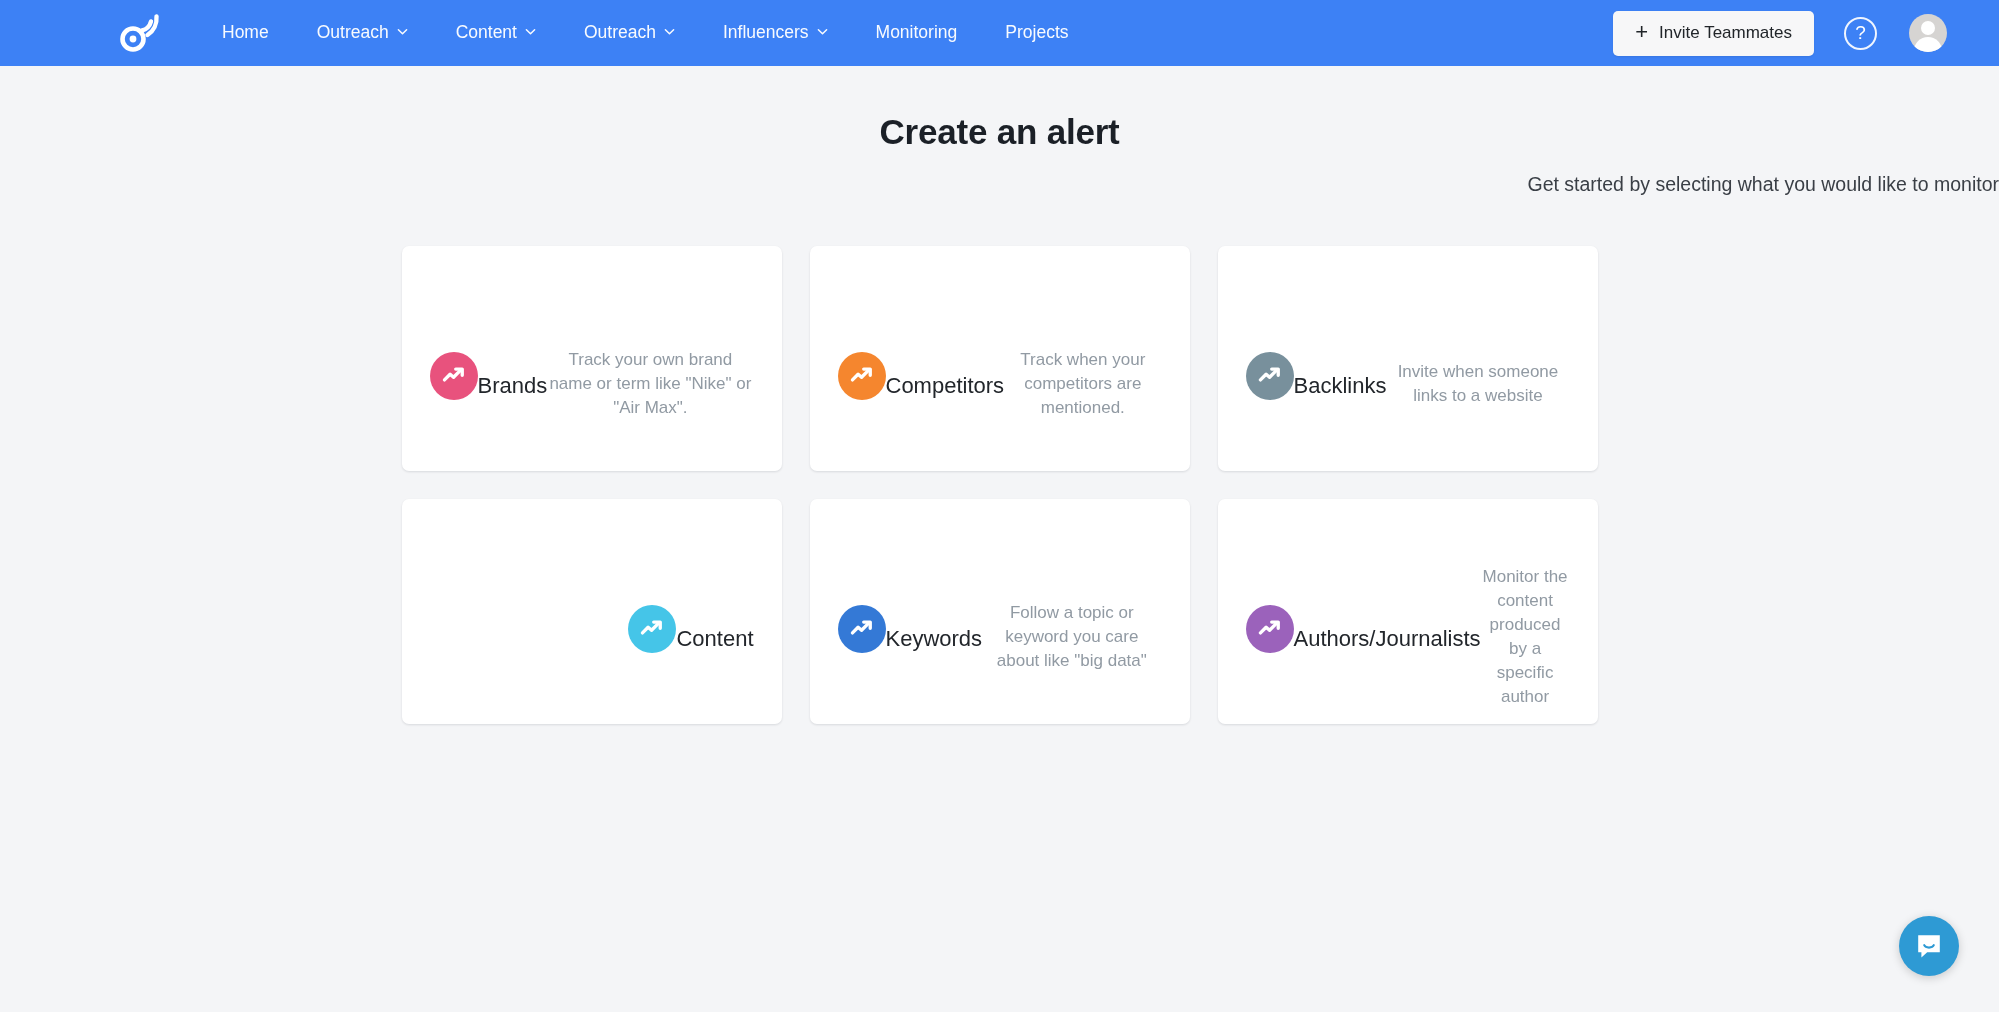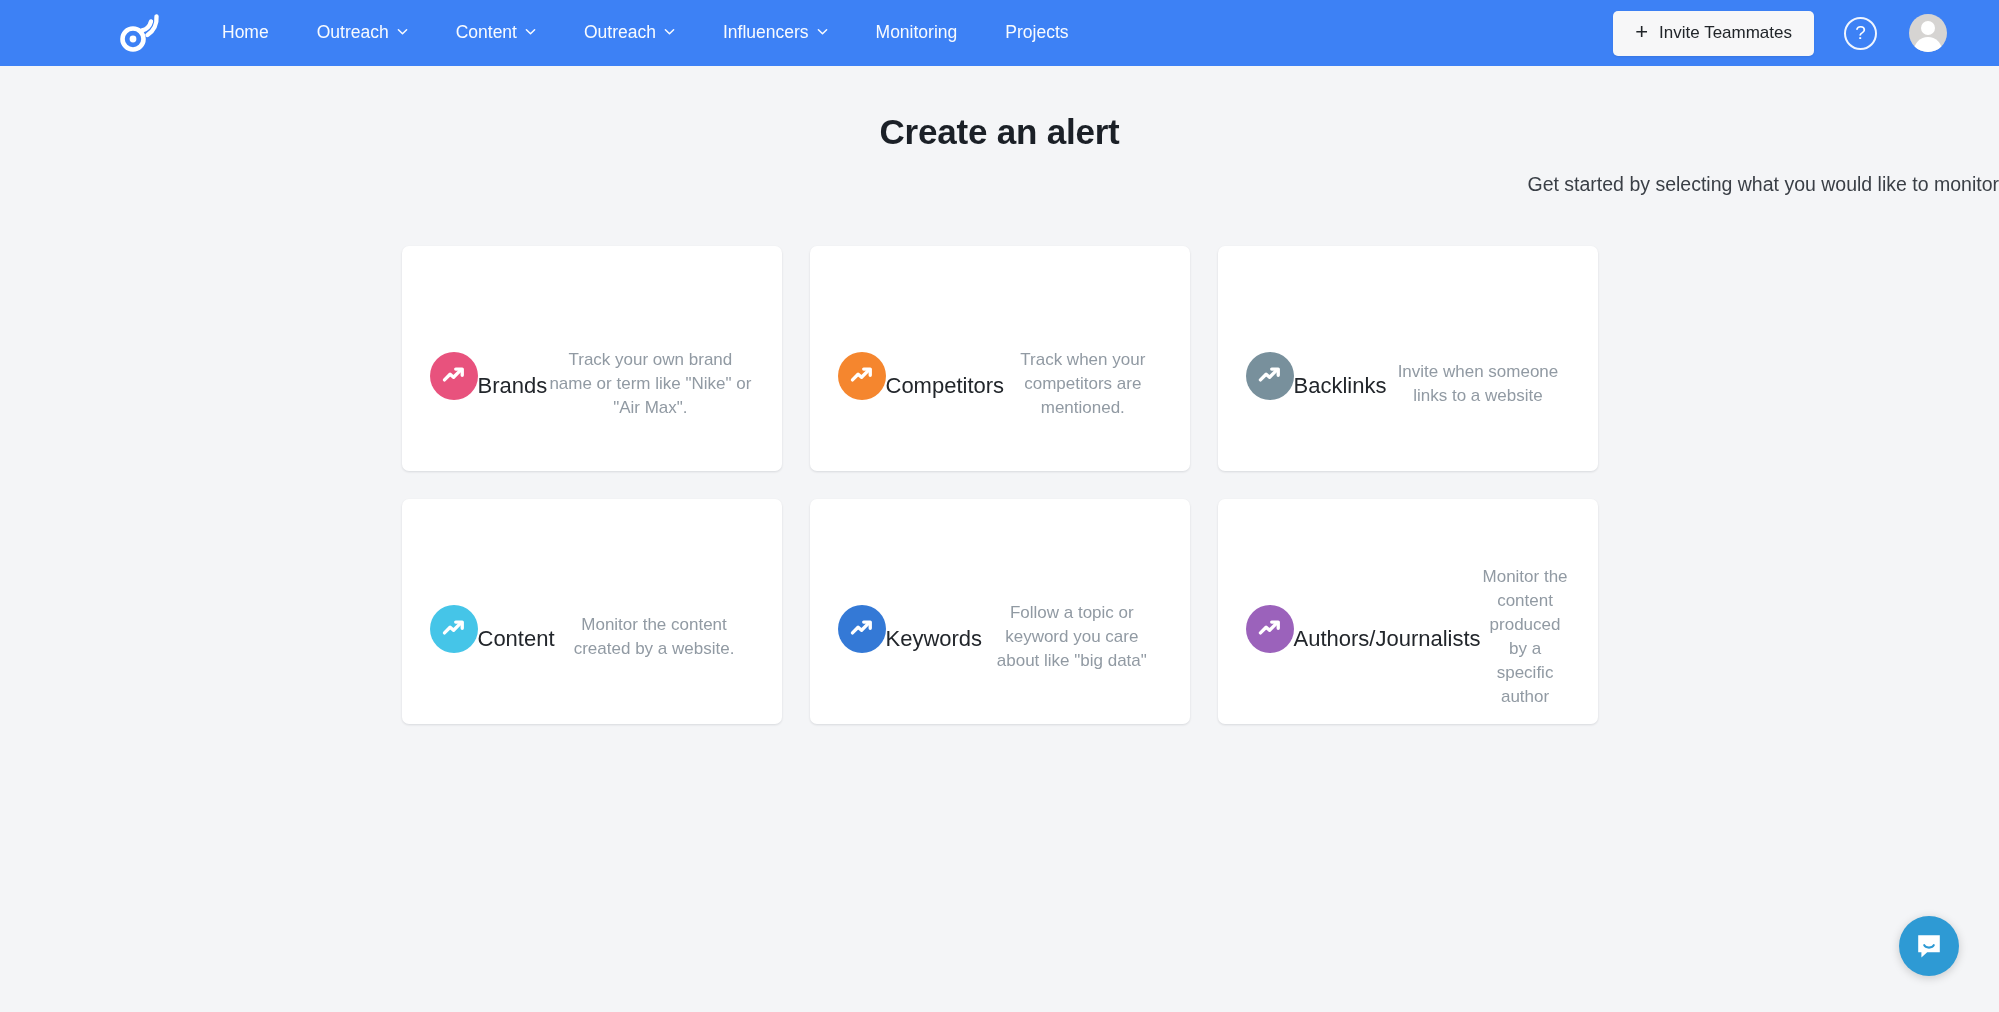--- a/index.html
+++ b/index.html
@@ -355,21 +355,20 @@
     </div>
 
     <div class="alert-card">
       <span class="card-icon" style="background: rgb(69, 197, 232);">
         <svg viewBox="0 0 24 24">
             <path d="M3.2 15.6 L8.4 10.4 L11.6 13.2 L18.4 6.4" fill="none" stroke="#ffffff" stroke-width="3.1" stroke-linecap="round" stroke-linejoin="round"></path>
             <path d="M13.6 5.6 L19.6 5.6 L19.6 11.4" fill="none" stroke="#ffffff" stroke-width="3.1" stroke-linecap="round" stroke-linejoin="round"></path>
           </svg>
       </span>
       <div class="card-title">Content</div>
-      <div class="card-desc">Monitor the content created by a website.</div>
     </div>
 
     <div class="alert-card">
       <span class="card-icon" style="background: rgb(52, 121, 214);">
         <svg viewBox="0 0 24 24">
             <path d="M3.2 15.6 L8.4 10.4 L11.6 13.2 L18.4 6.4" fill="none" stroke="#ffffff" stroke-width="3.1" stroke-linecap="round" stroke-linejoin="round"></path>
             <path d="M13.6 5.6 L19.6 5.6 L19.6 11.4" fill="none" stroke="#ffffff" stroke-width="3.1" stroke-linecap="round" stroke-linejoin="round"></path>
           </svg>
       </span>
       <div class="card-title">Keywords</div>

